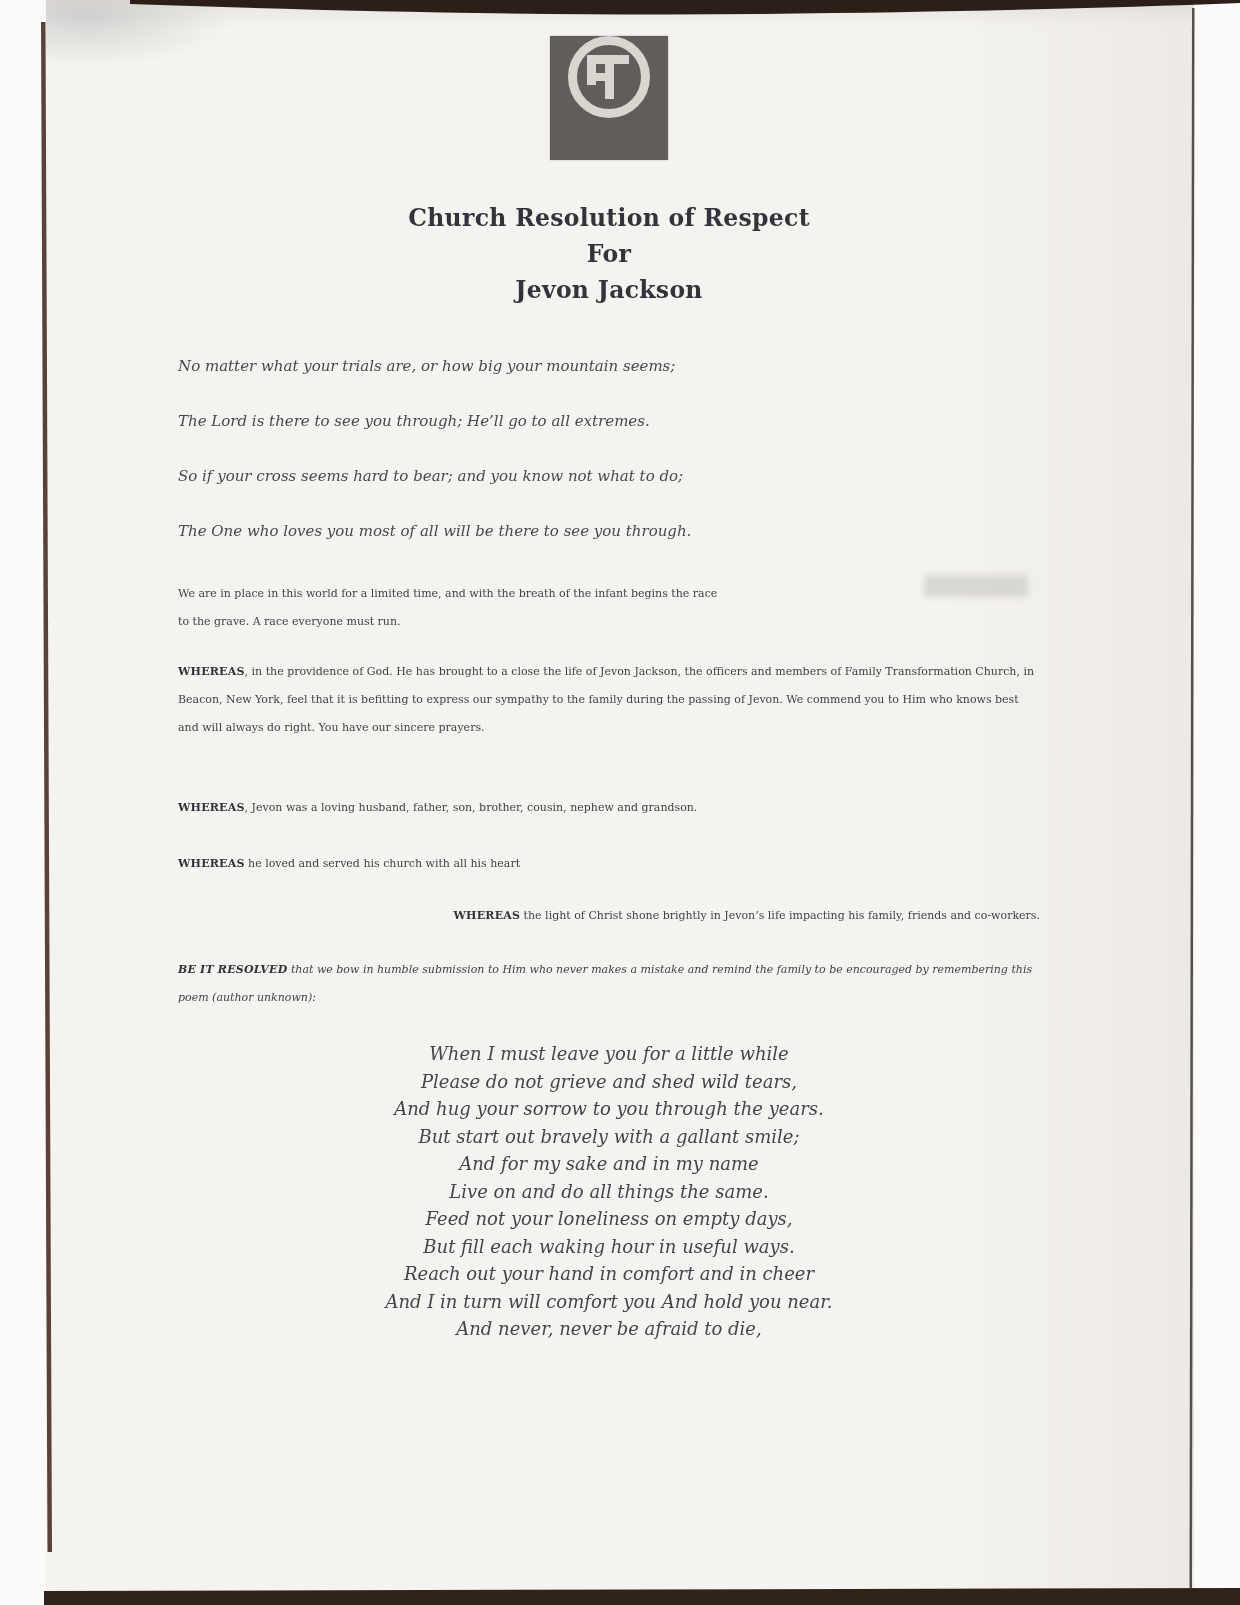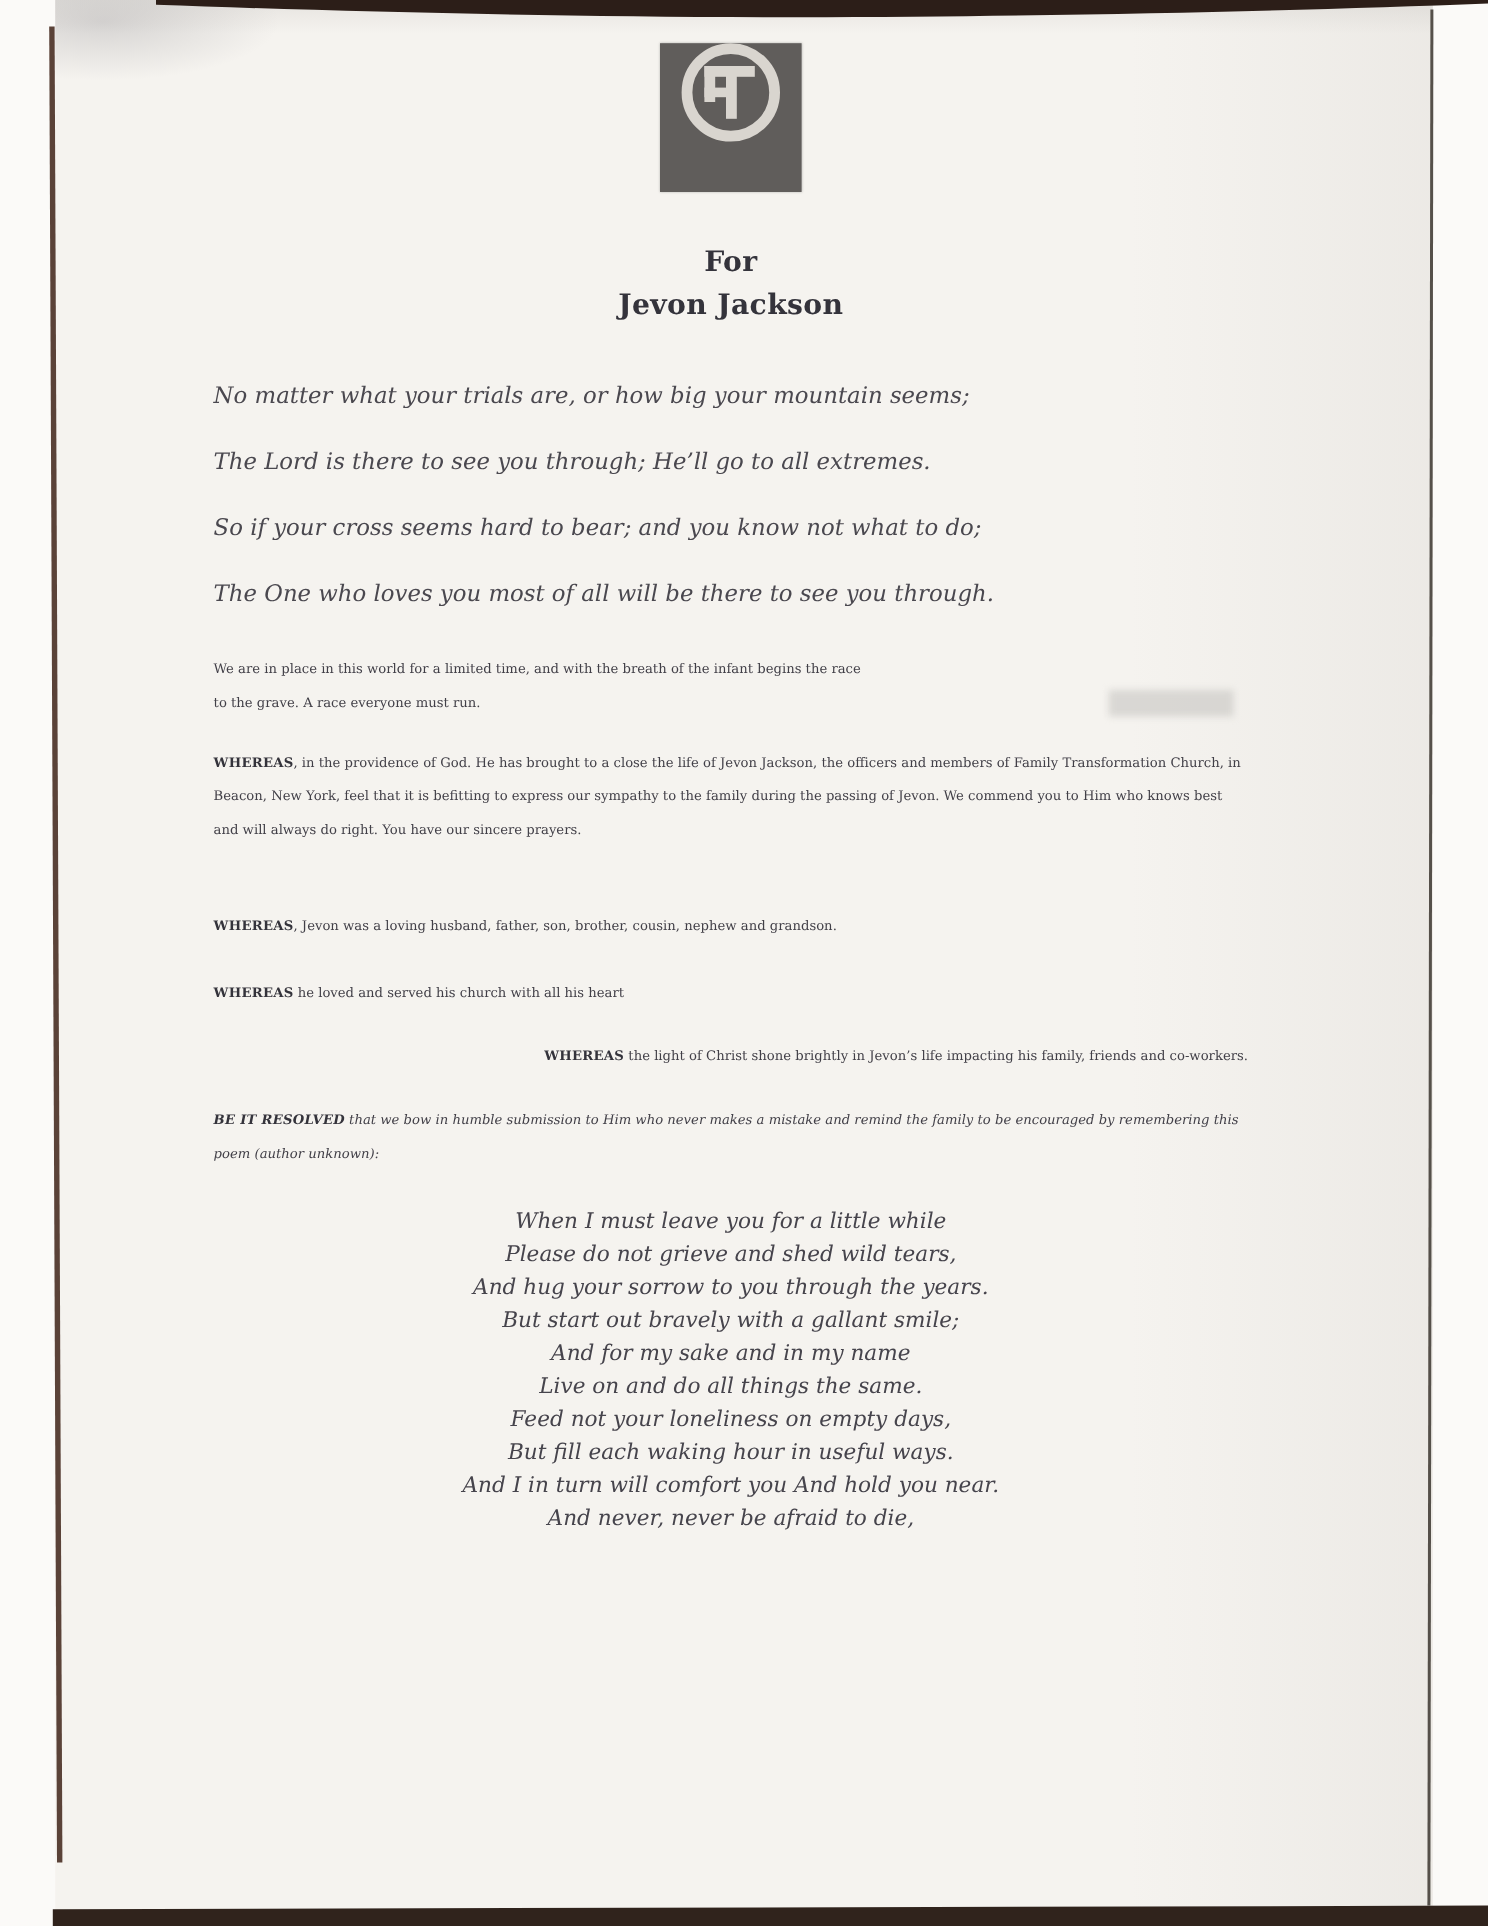--- a/index.html
+++ b/index.html
@@ -20,21 +20,21 @@
   .logo-ring i{position:absolute;background:#d9d5cf;display:block;}
   .ft-bar{left:10px;top:10px;width:42px;height:9px;}
   .ft-stem{left:10px;top:10px;width:9px;height:30px;}
   .ft-arm{left:10px;top:28px;width:24px;height:8px;}
   .ft-tstem{left:28px;top:10px;width:9px;height:44px;}
   
   .title{margin-top:40px;text-align:center;color:#34333b;}
   .title-line{font-weight:bold;font-size:23.5px;line-height:36px;letter-spacing:.3px;}
   
   .epigraph{margin-top:46px;color:#4a484f;}
-  .epigraph p{margin:0 0 30px;font-style:italic;font-size:19px;line-height:25px;}
+  .epigraph p{margin:0 0 30px;font-style:italic;font-size:15px;line-height:25px;}
   
   .body{margin:0;font-size:11px;line-height:28px;color:#413f47;}
   .lines{white-space:pre-line;}
   .body strong{color:#34333b;letter-spacing:.2px;}
   .mt-intro{margin-top:36px;}
   .mt-c1{margin-top:22px;}
   .mt-c2{margin-top:52px;}
   .mt-c3{margin-top:28px;}
   .mt-c4{margin-top:24px;text-align:right;}
   .mt-c5{margin-top:26px;font-style:italic;}
@@ -56,20 +56,21 @@
       <div class="logo-square">
         <div class="logo-ring">
           <i class="ft-bar"></i>
           <i class="ft-stem"></i>
           <i class="ft-arm"></i>
           <i class="ft-tstem"></i>
         </div>
       </div>
 
       <div class="title">
+        <div class="title-line">Church Resolution of Respect</div>
         <div class="title-line">For</div>
         <div class="title-line">Jevon Jackson</div>
       </div>
 
       <div class="epigraph">
         <p>No matter what your trials are, or how big your mountain seems;</p>
         <p>The Lord is there to see you through; He’ll go to all extremes.</p>
         <p>So if your cross seems hard to bear; and you know not what to do;</p>
         <p>The One who loves you most of all will be there to see you through.</p>
       </div>
@@ -94,20 +95,21 @@
 
       <div class="poem">
         <div class="poem-line">When I must leave you for a little while</div>
         <div class="poem-line">Please do not grieve and shed wild tears,</div>
         <div class="poem-line">And hug your sorrow to you through the years.</div>
         <div class="poem-line">But start out bravely with a gallant smile;</div>
         <div class="poem-line">And for my sake and in my name</div>
         <div class="poem-line">Live on and do all things the same.</div>
         <div class="poem-line">Feed not your loneliness on empty days,</div>
         <div class="poem-line">But fill each waking hour in useful ways.</div>
+        <div class="poem-line">Reach out your hand in comfort and in cheer</div>
         <div class="poem-line">And I in turn will comfort you And hold you near.</div>
         <div class="poem-line">And never, never be afraid to die,</div>
       </div>
 
     </div>
     <div class="smudge"></div>
   </div>
 
   <svg class="scan-edges" width="1240" height="1605" viewBox="0 0 1240 1605" xmlns="http://www.w3.org/2000/svg">
     <path d="M130,0 H1240 V3 C1110,8 960,12 760,14 C520,16 300,10 130,4 Z" fill="#2c1e18"></path>

